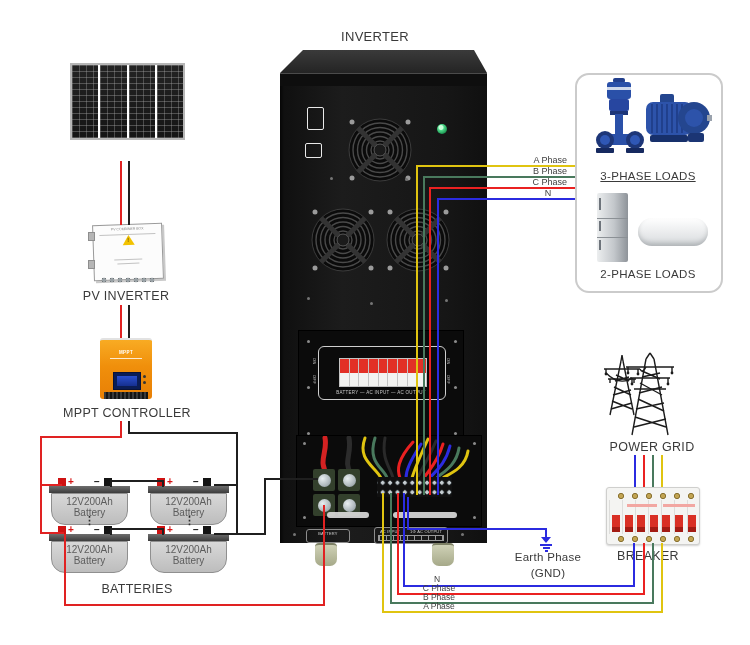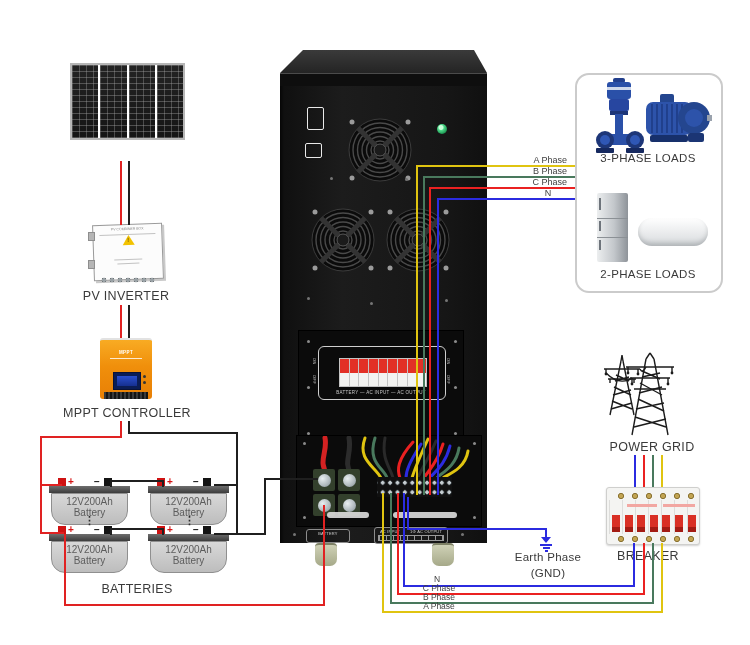--- a/index.html
+++ b/index.html
@@ -185,20 +185,21 @@
     <i class="bar"></i>
     <div class="bod">
         <span class="l1">12V200Ah</span>
         <span class="l2">Battery</span>
       </div>
   </div>
   <span class="moredots" style="left:84px;top:514px;">⋮</span>
   <span class="moredots" style="left:184px;top:514px;">⋮</span>
   <div class="cap" style="left:77px;top:582px;width:120px;">BATTERIES</div>
 
+  <div class="cap" style="left:310px;top:29px;width:130px;font-size:13px;">INVERTER</div>
   <div class="inv-top"></div>
   <div class="inv-lid"></div>
   <div class="inv-body">
     <span class="wrect" style="left:27px;top:21px;width:15px;height:21px;"></span>
     <span class="wrect" style="left:25px;top:57px;width:15px;height:13px;"></span>
     <span class="led" style="left:157px;top:38px;"></span>
 
     <svg class="abs" style="left:67px;top:31px;" width="66" height="66" viewBox="0 0 66 66">
       <circle cx="33" cy="33" r="31" fill="#0b0b0b" stroke="#3c3c3c"></circle>
       <g fill="none" stroke="#4a4a4a" stroke-width="1.4">
@@ -345,21 +346,21 @@
   <svg class="abs" style="left:644px;top:92px;" width="68" height="56" viewBox="0 0 68 56">
     <rect x="16" y="2" width="14" height="10" rx="2" fill="#24468f"></rect>
     <rect x="2" y="10" width="46" height="33" rx="7" fill="#2d53aa"></rect>
     <path d="M8 12V41M13 12V41M18 12V41M23 12V41M28 12V41M33 12V41M38 12V41" stroke="#1f3c86" stroke-width="1.6"></path>
     <circle cx="50" cy="26" r="16" fill="#24468f"></circle>
     <circle cx="50" cy="26" r="9" fill="#2d53aa"></circle>
     <rect x="63" y="23" width="5" height="6" fill="#9aa2ad"></rect>
     <rect x="6" y="43" width="38" height="7" rx="2" fill="#17306b"></rect>
     <rect x="44" y="41" width="16" height="9" rx="2" fill="#1b3574"></rect>
   </svg>
-  <div class="cap sm" style="left:583px;top:152px;width:130px;">3-PHASE LOADS</div>
+  <div class="cap sm" style="left:583px;top:170px;width:130px;text-decoration:underline;">3-PHASE LOADS</div>
 
   <div class="fridge">
     <i style="top:25px;"></i>
       <i style="top:44px;"></i>
     <b style="top:5px;"></b>
       <b style="top:28px;height:10px;"></b>
       <b style="top:47px;height:10px;"></b>
   </div>
   <div class="acunit"></div>
   <div class="cap sm" style="left:583px;top:268px;width:130px;">2-PHASE LOADS</div>

